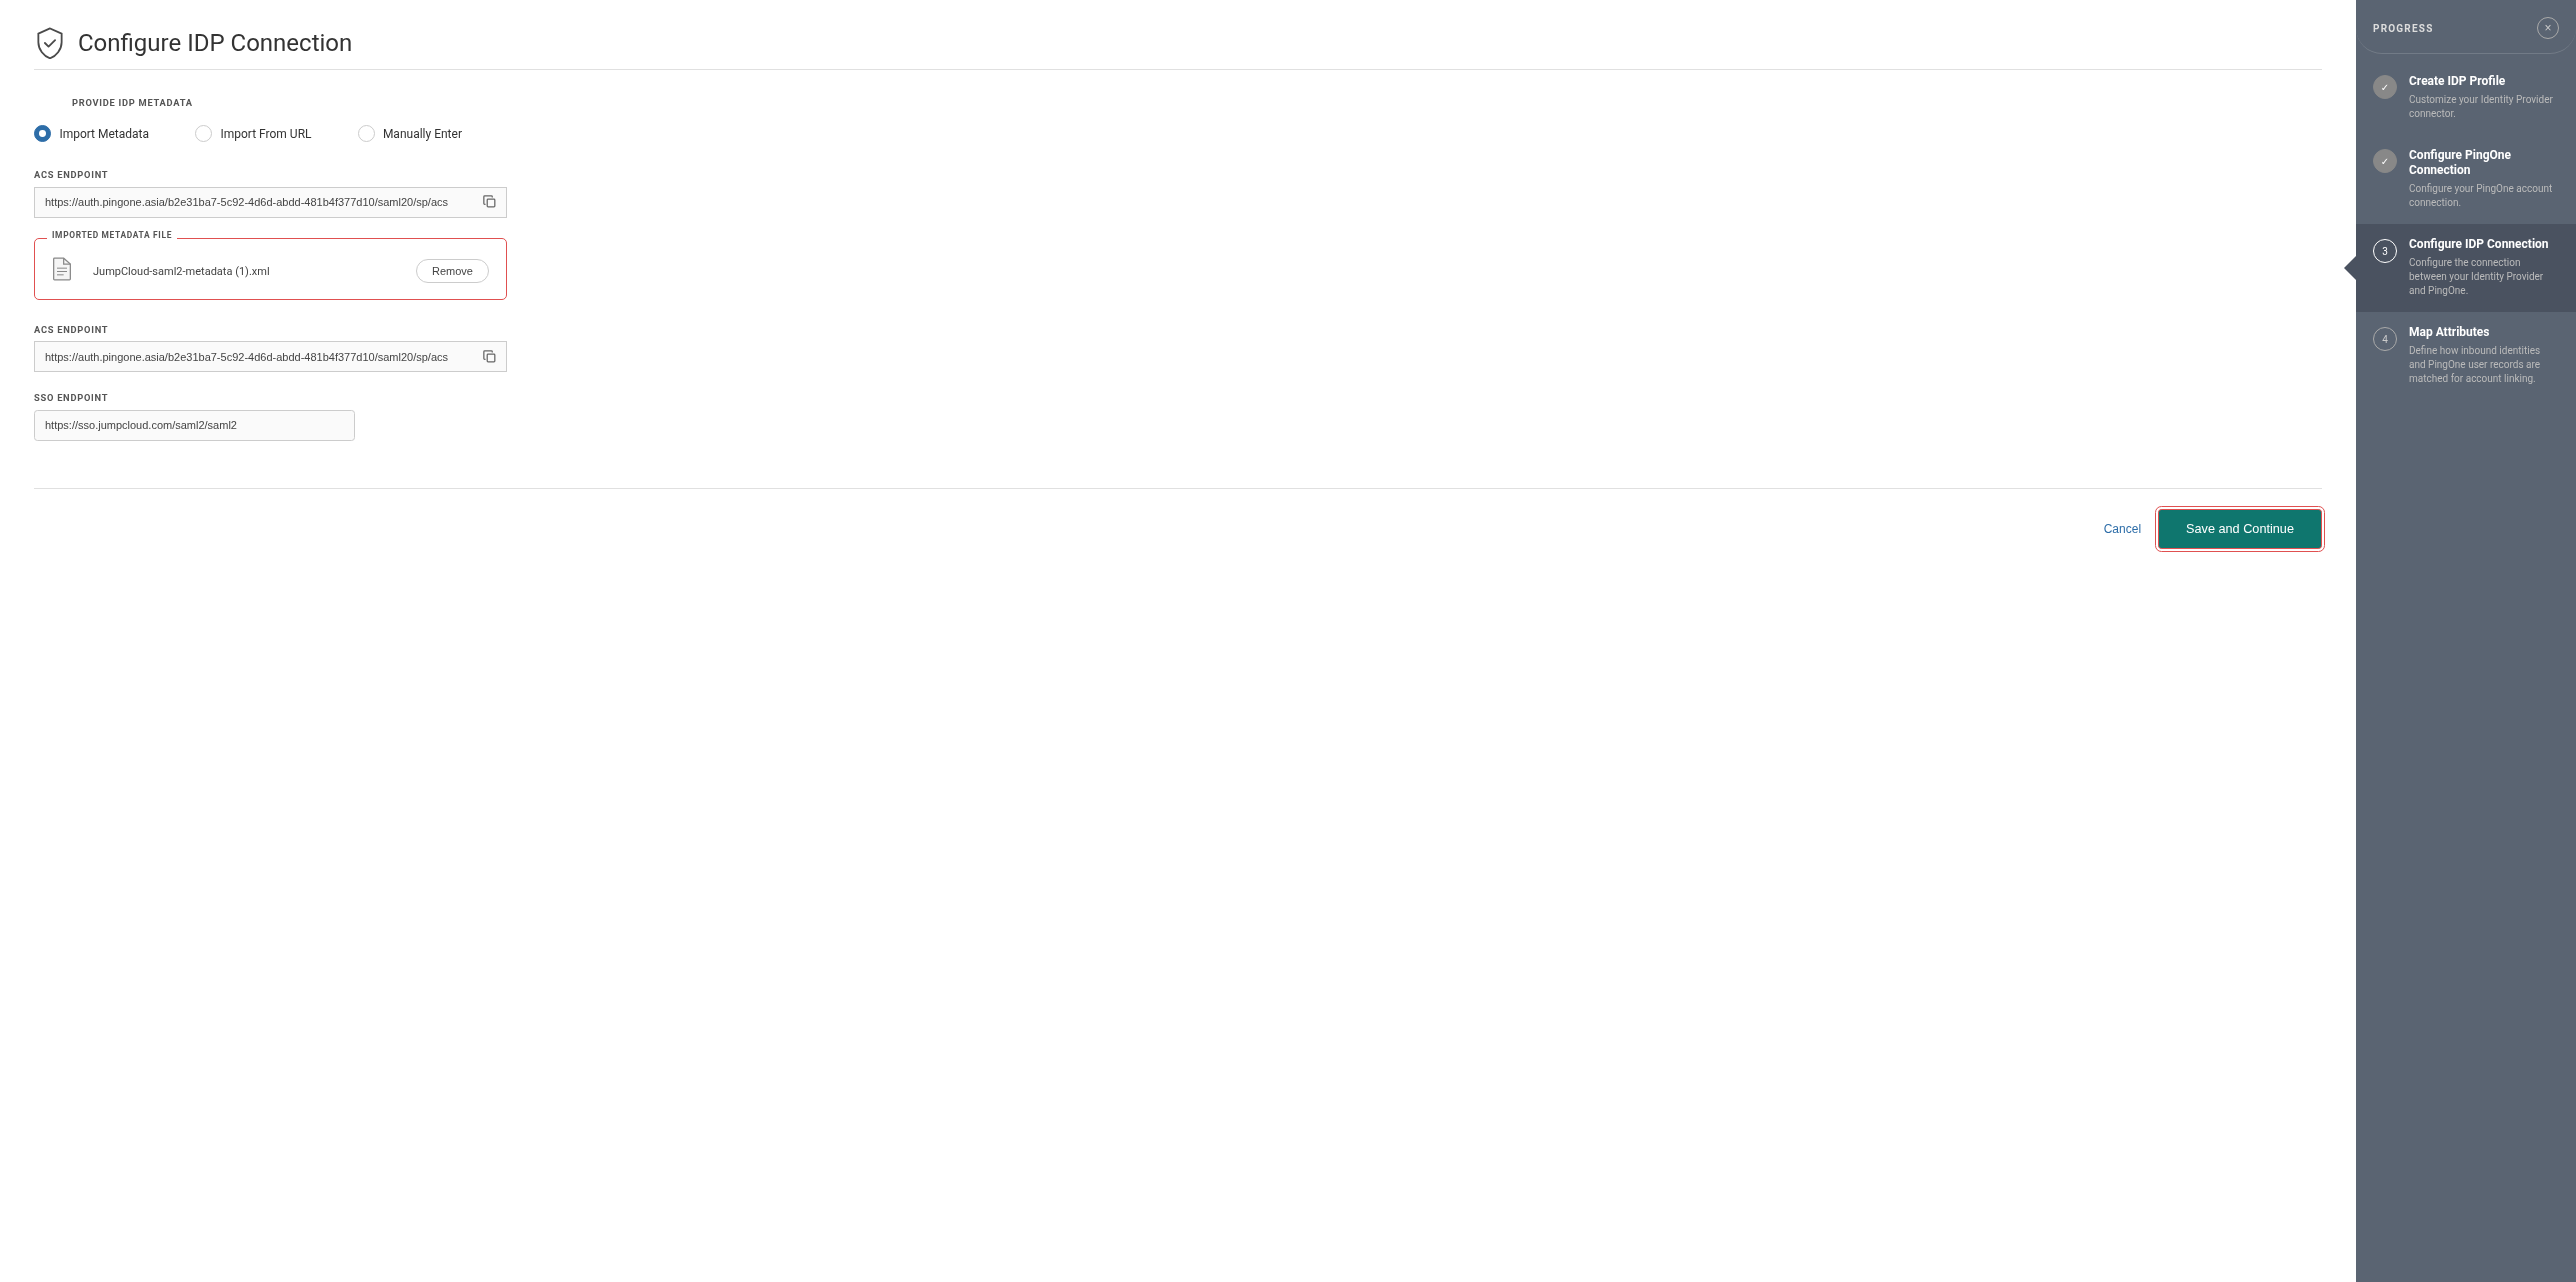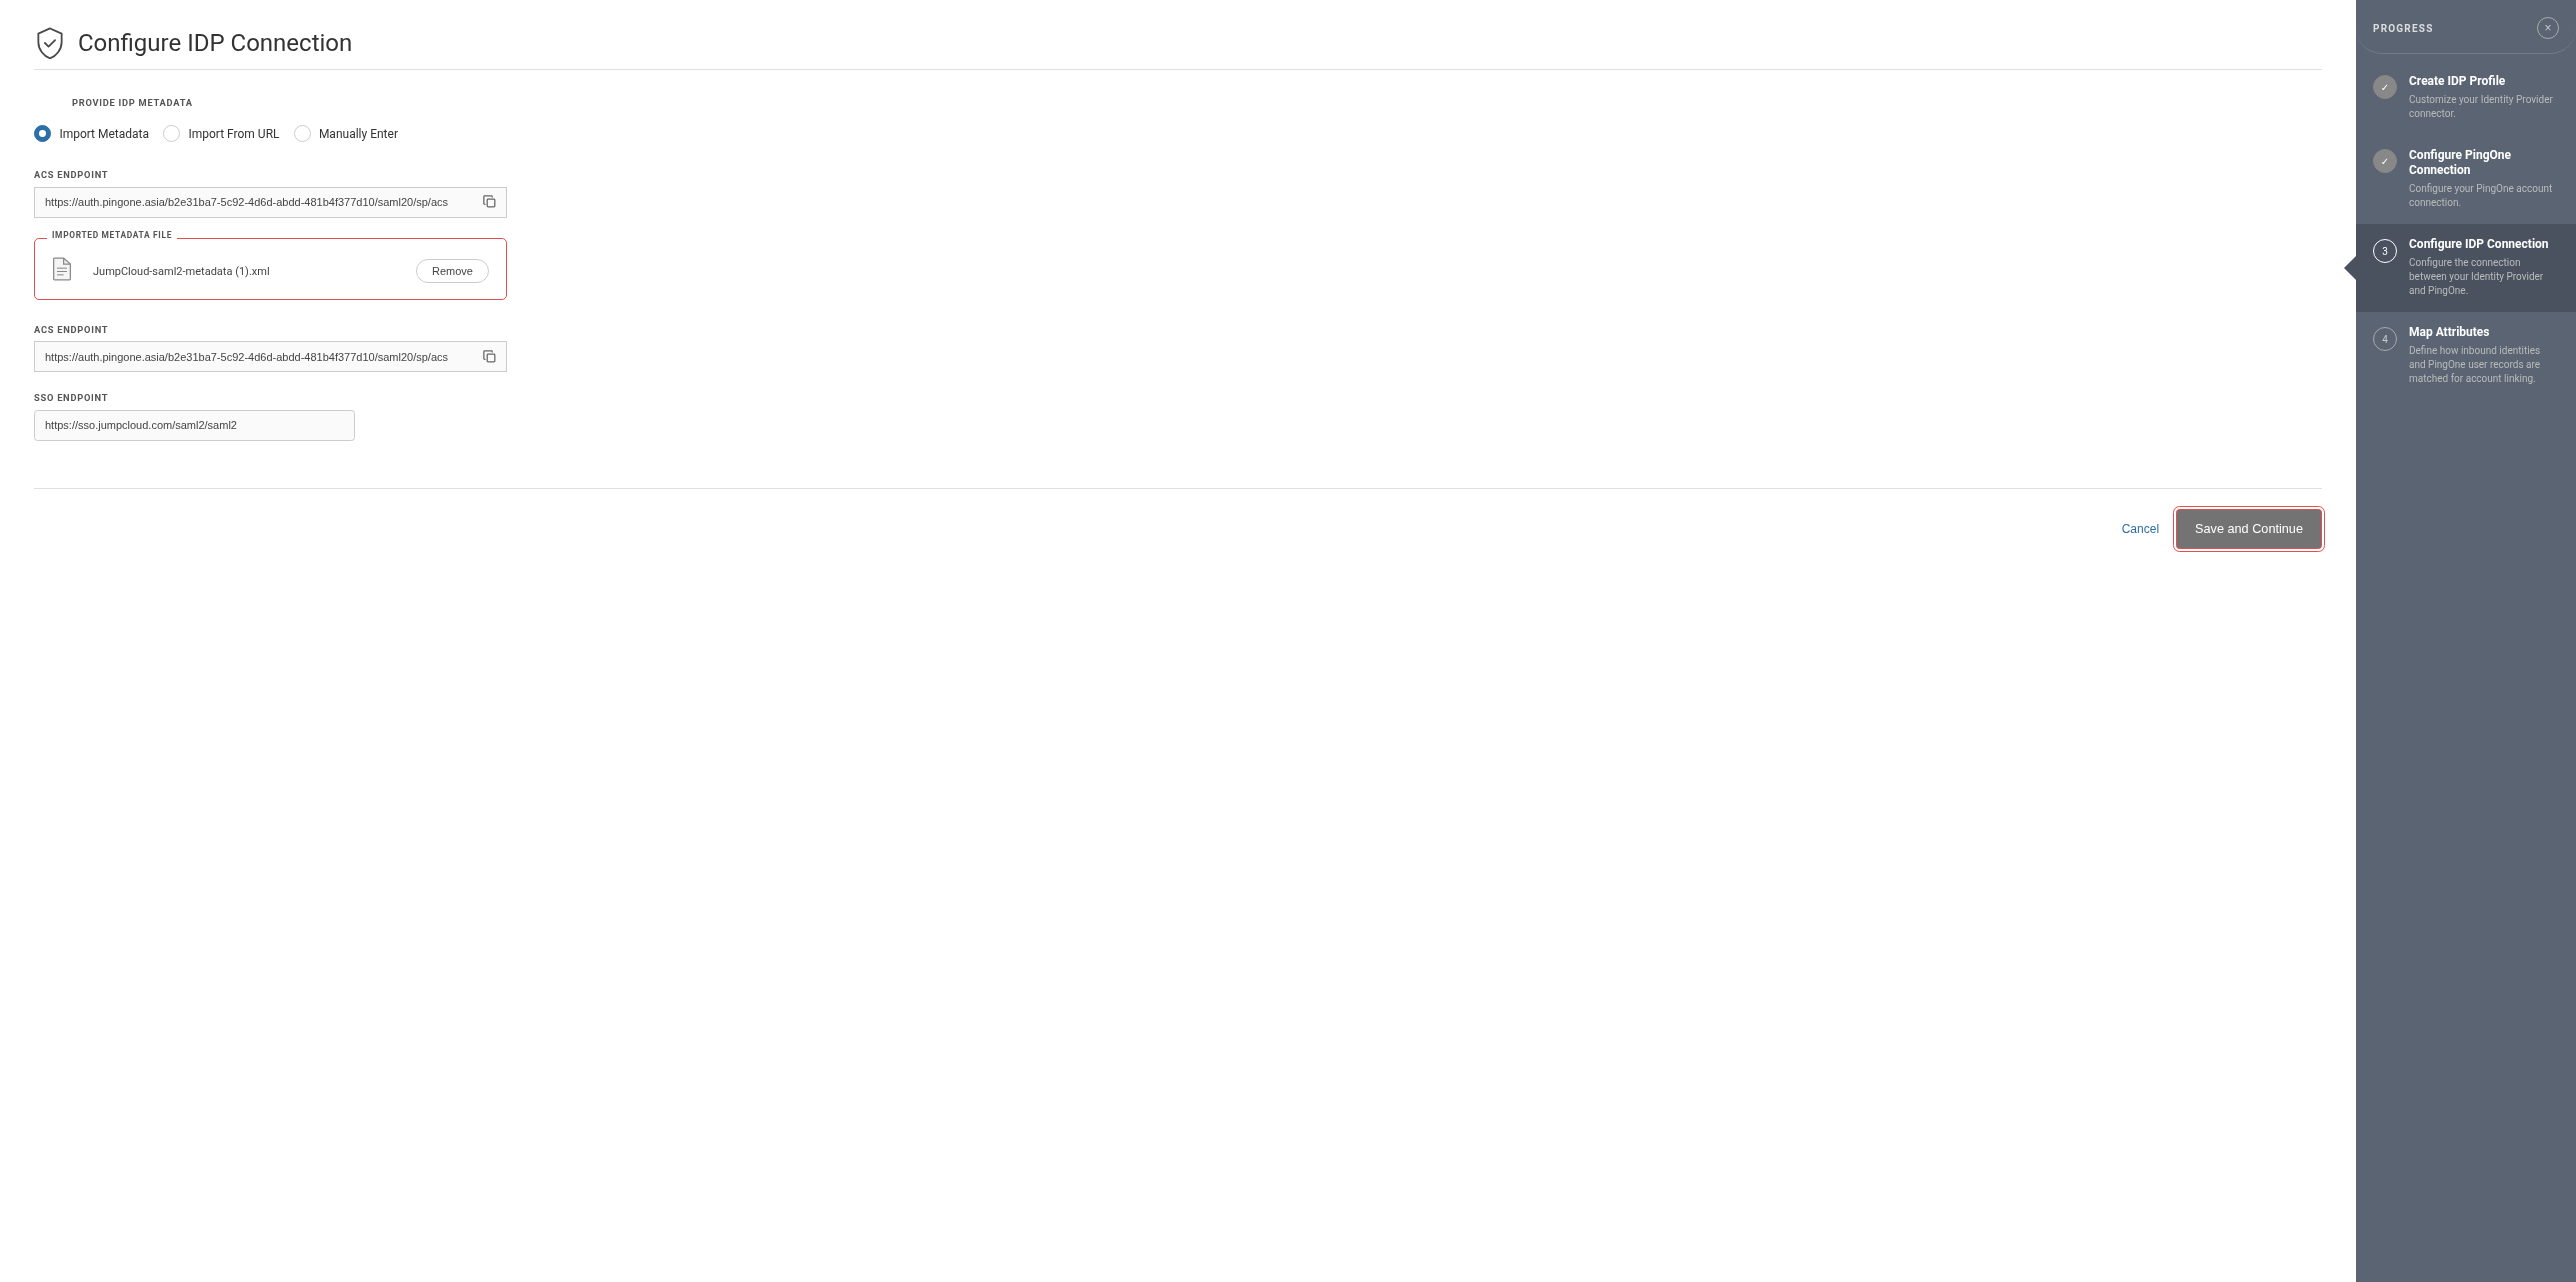--- a/index.html
+++ b/index.html
@@ -60,21 +60,21 @@
       letter-spacing: 0.08em;
       color: #555;
       text-transform: uppercase;
       margin-bottom: 17px;
       padding-left: 38px;
     }
 
     
     .radio-group {
       display: flex;
-      gap: 14px;
+      gap: 46px;
       margin-bottom: 27px;
       align-items: center;
     }
 
     .radio-option {
       display: flex;
       align-items: center;
       gap: 8.4px;
       cursor: pointer;
     }
@@ -234,25 +234,25 @@
     .cancel-btn {
       font-size: 12px;
       color: #2d6da8;
       background: none;
       border: none;
       cursor: pointer;
       font-weight: 500;
     }
 
     .save-btn {
-      background: #737373;
+      background: #0f766e;
       color: #fff;
       border: 1.7px solid #e05050;
       border-radius: 3.4px;
-      padding: 12px 18px;
+      padding: 12px 27px;
       font-size: 12.7px;
       font-weight: 500;
       cursor: pointer;
       outline: 1.7px solid #e05050;
       outline-offset: 2.5px;
     }
 
     
     .sidebar {
       width: 220px;

